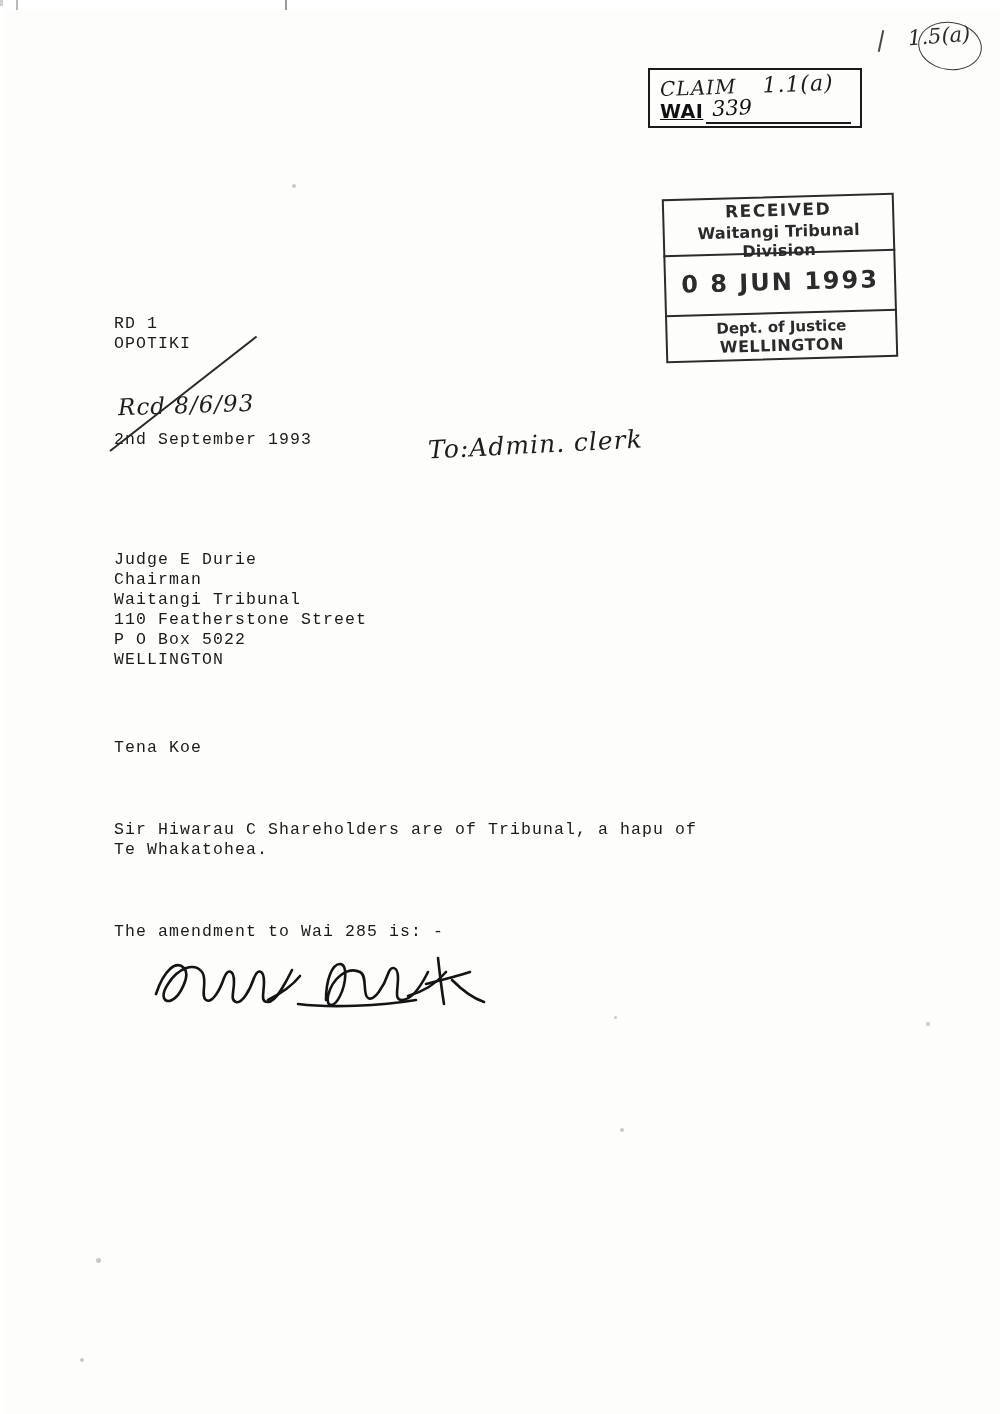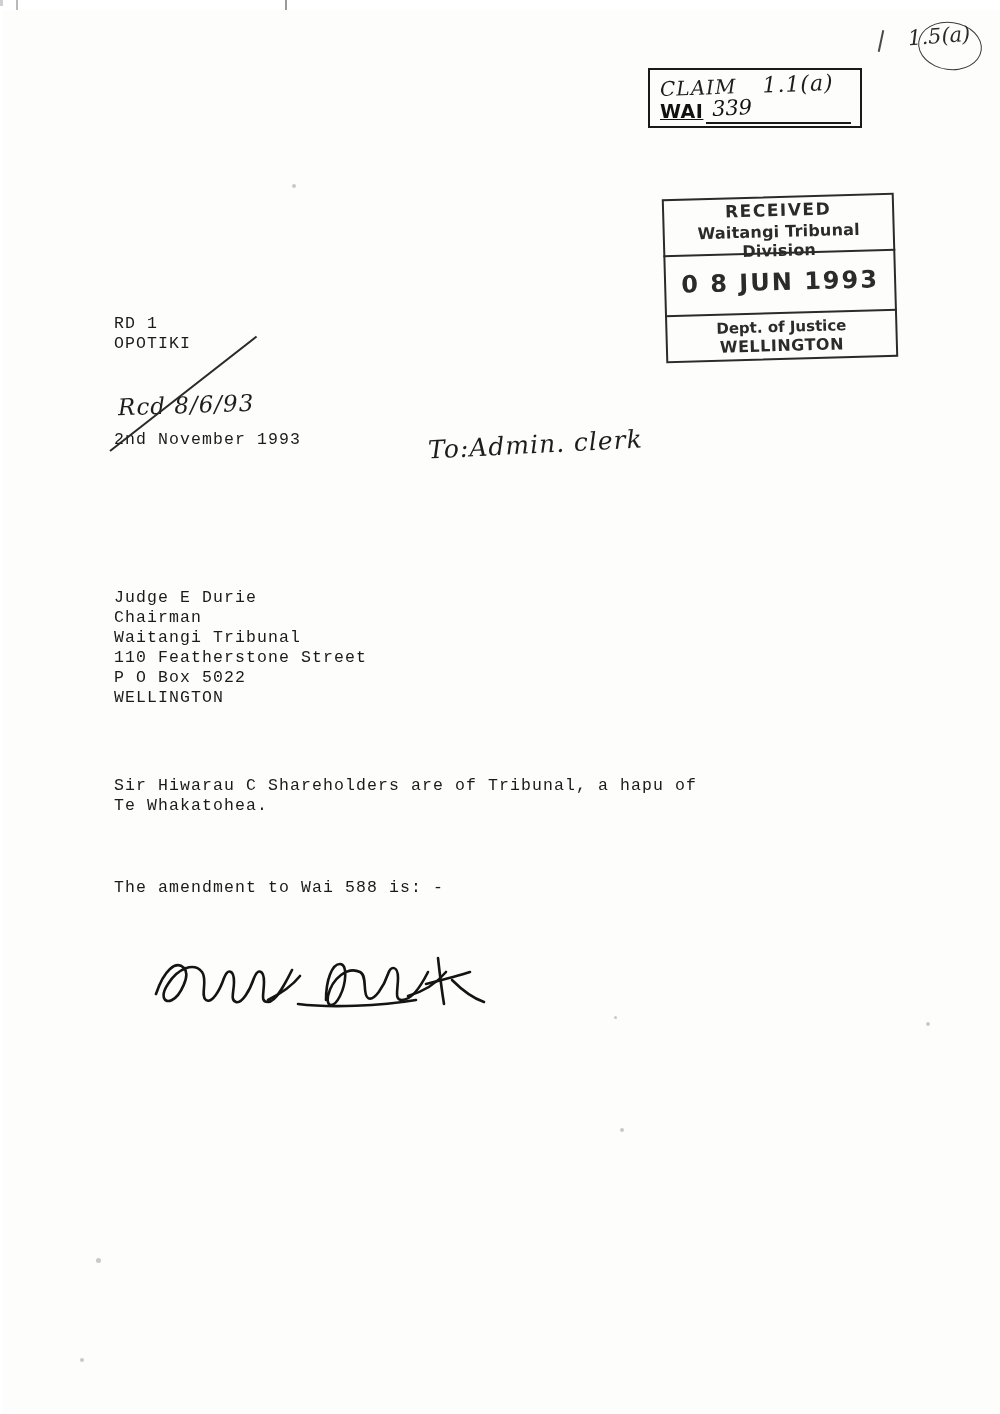--- a/index.html
+++ b/index.html
@@ -191,21 +191,21 @@
     width: 700px;
     font-family: "Liberation Mono", monospace;
     font-size: 16.5px;
     line-height: 20px;
     letter-spacing: 1.1px;
     color: #1a1a1a;
     white-space: pre-wrap;
   }
   .sender { margin-bottom: 36px; }
   .date-line { margin-bottom: 60px; }
-  .addressee { margin-bottom: 28px; margin-top: 38px; }
+  .addressee { margin-bottom: 28px; }
   .para { margin-bottom: 22px; }
   .sign-off { margin-top: 52px; margin-bottom: 96px; }
 
   
   .hand {
     position: absolute;
     font-family: "DejaVu Serif", serif;
     font-style: italic;
     color: #1d1d1d;
   }
@@ -272,30 +272,31 @@
     <div class="rs-line rs-received">RECEIVED</div>
     <div class="rs-line rs-division">Waitangi Tribunal Division</div>
     <div class="rs-line rs-date">0 8 JUN 1993</div>
     <div class="rs-line rs-dept">Dept. of Justice</div>
     <div class="rs-line rs-city">WELLINGTON</div>
   </div>
 
   <div class="letter">
     <div class="sender">RD 1
 OPOTIKI</div>
-    <div class="date-line">2nd November 1993</div>
+    <div class="date-line">2nd September 1993</div>
     <div class="addressee">Judge E Durie
 Chairman
 Waitangi Tribunal
 110 Featherstone Street
 P O Box 5022
 WELLINGTON</div>
+    <div class="para">Tena Koe</div>
     <div class="para">Sir Hiwarau C Shareholders are of Tribunal, a hapu of
 Te Whakatohea.</div>
-    <div class="para">The amendment to Wai 588 is: -</div>
+    <div class="para">The amendment to Wai 285 is: -</div>
     
     
   </div>
 
   <div class="hand rcd">Rcd  8/6/93</div>
   <div class="hand admin-clerk">To:Admin. clerk</div>
   <div class="strike"></div>
 
   <svg class="signature" viewBox="0 0 390 70" xmlns="http://www.w3.org/2000/svg">
     <g fill="none" stroke="#141414" stroke-width="2.6" stroke-linecap="round" stroke-linejoin="round">

